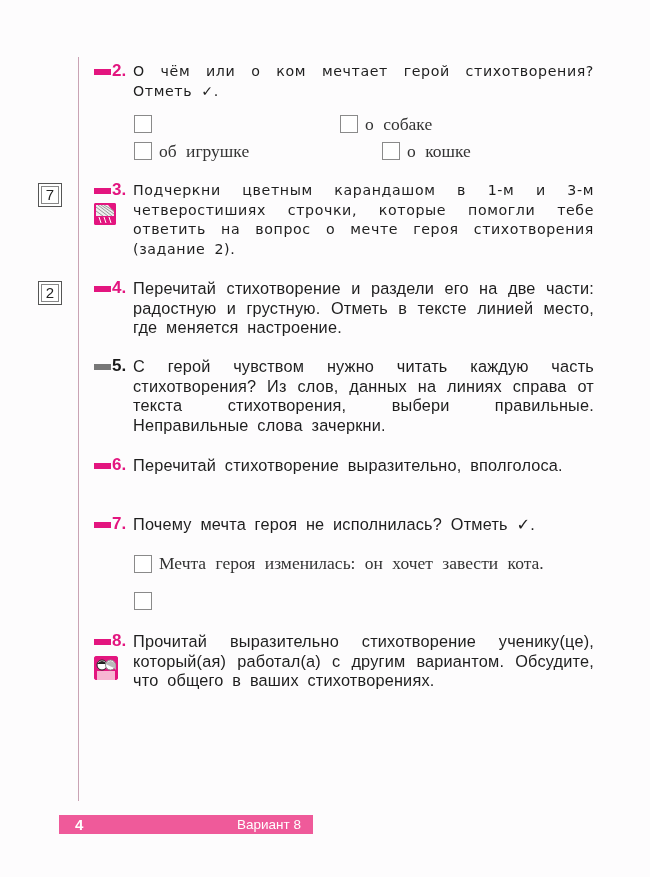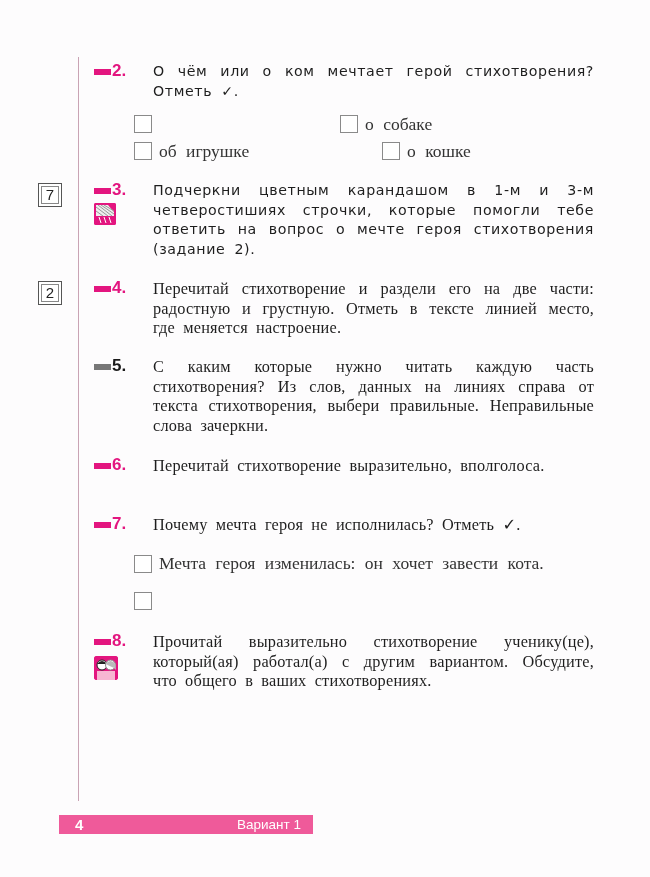--- a/index.html
+++ b/index.html
@@ -26,25 +26,25 @@
     background: #e3157f;
   }
   .marker.gray { background: #777; }
   .num {
     position: absolute; left: 18px; top: -1px;
     font-family: "Liberation Sans", sans-serif; font-weight: bold; font-size: 17px;
     color: #e3157f;
   }
   .num.black { color: #1a1a1a; }
   .text {
-    margin-left: 59px; font-family: "DejaVu Sans", sans-serif; font-size: 14.2px;
+    margin-left: 39px; font-family: "DejaVu Sans", sans-serif; font-size: 14.2px;
     line-height: 19.5px; text-align: justify; letter-spacing: 0.6px; word-spacing: 4px;
     color: #1e1e1e;
   }
-  .text.cond { font-family: Liberation Serif, serif; font-size: 16.3px; letter-spacing: 0.2px; word-spacing: 4px; }
+  .text.cond { font-family: Liberation Sans, sans-serif; font-size: 16.3px; letter-spacing: 0.2px; word-spacing: 4px; }
   .opt {
     position: absolute; white-space: nowrap;
     font-family: "Liberation Serif", "DejaVu Serif", serif; font-size: 17.5px; color: #333;
     word-spacing: 5px;
   }
   .cb {
     display: inline-block; width: 16px; height: 16px; border: 1px solid #8a8a8a;
     background: #fff; vertical-align: -3px; margin-right: 7px;
   }
   .icon-pencils {
@@ -105,21 +105,21 @@
 
 <div class="task" style="top:279px">
   <span class="marker"></span>
   <span class="num">4.</span>
   <div class="text cond">Перечитай стихотворение и раздели его на две части: радостную и грустную. Отметь в тексте линией место, где меняется настроение.</div>
 </div>
 
 <div class="task" style="top:357px">
   <span class="marker gray"></span>
   <span class="num black">5.</span>
-  <div class="text cond">С каким которые нужно читать каждую часть стихотворения? Из слов, данных на линиях справа от текста стихотворения, выбери правильные. Неправильные слова зачеркни.</div>
+  <div class="text cond">С герой чувством нужно читать каждую часть стихотворения? Из слов, данных на линиях справа от текста стихотворения, выбери правильные. Неправильные слова зачеркни.</div>
 </div>
 
 <div class="task" style="top:456px">
   <span class="marker"></span>
   <span class="num">6.</span>
   <div class="text cond">Перечитай стихотворение выразительно, вполголоса.</div>
 </div>
 
 <div class="task" style="top:515px">
   <span class="marker"></span>
@@ -146,14 +146,14 @@
       <path d="M11.5 8 Q16.5 2 21.5 8 L22 14 L20 12" fill="#bbb"></path>
       <rect x="3" y="15" width="9" height="9" fill="#f7b5d2"></rect>
       <rect x="12" y="15" width="9" height="9" fill="#f7b5d2"></rect>
     </svg>
   </span>
   <div class="text cond">Прочитай выразительно стихотворение ученику(це), который(ая) работал(а) с другим вариантом. Обсудите, что общего в ваших стихотворениях.</div>
 </div>
 
 <div class="footer-bar">
   <span class="page">4</span>
-  <span class="variant">Вариант 1</span>
+  <span class="variant">Вариант 8</span>
 </div>
 
 </body></html>

